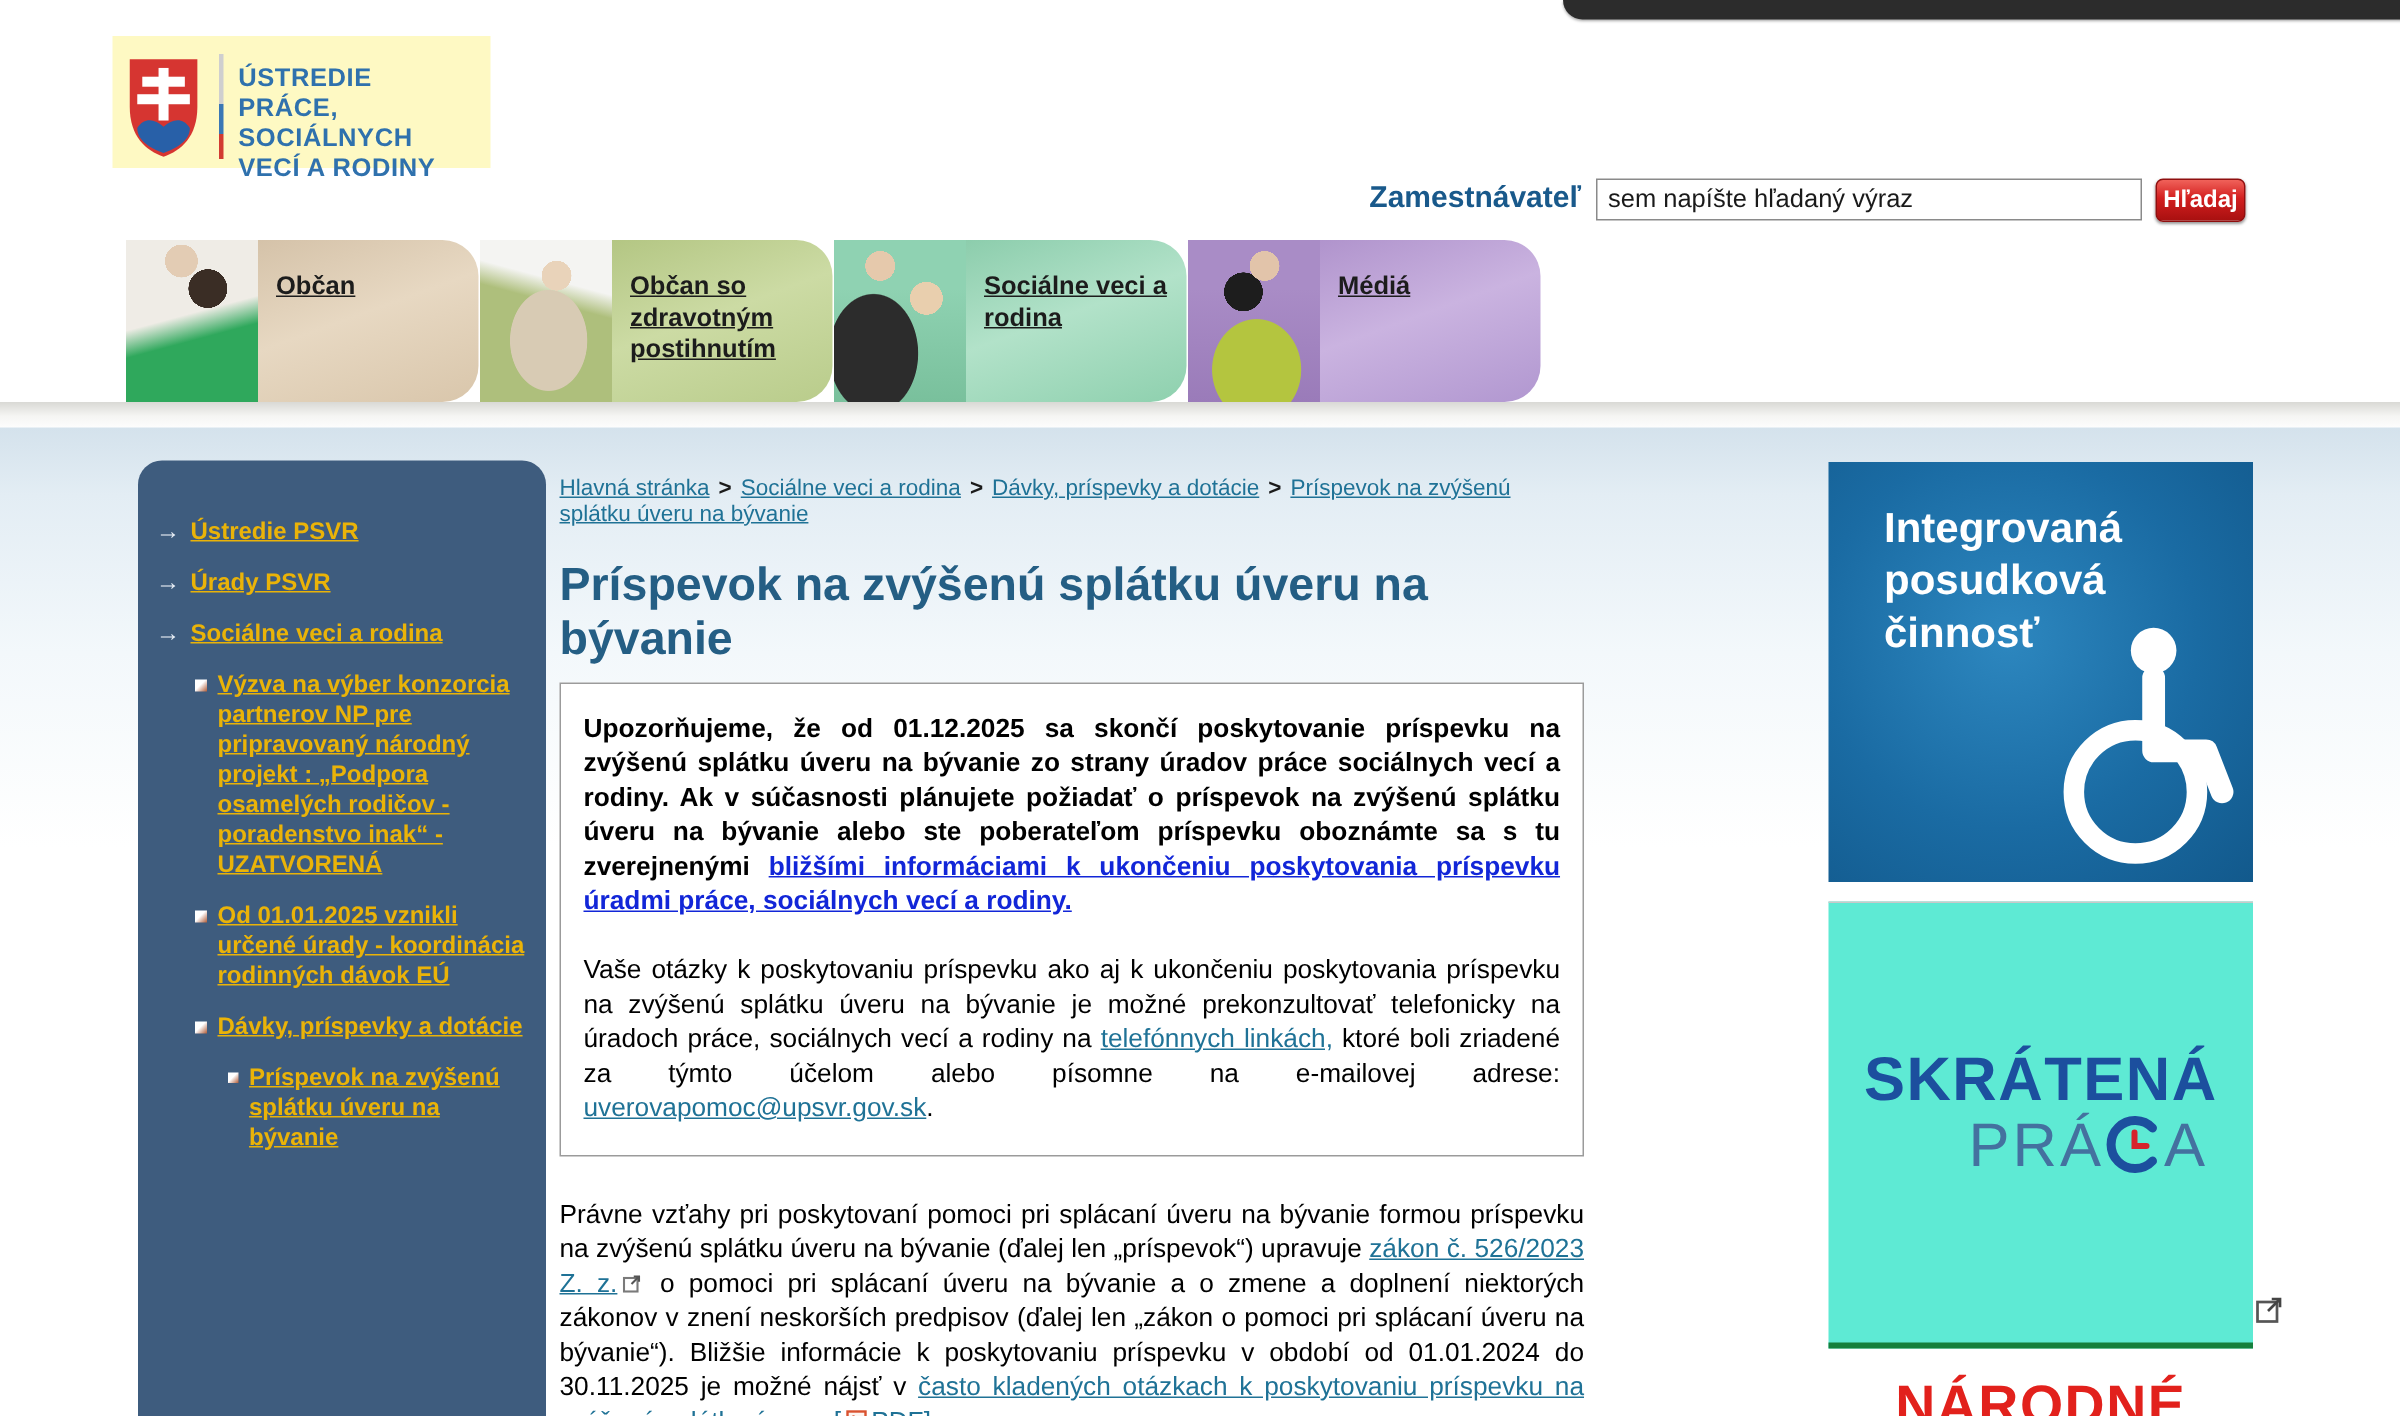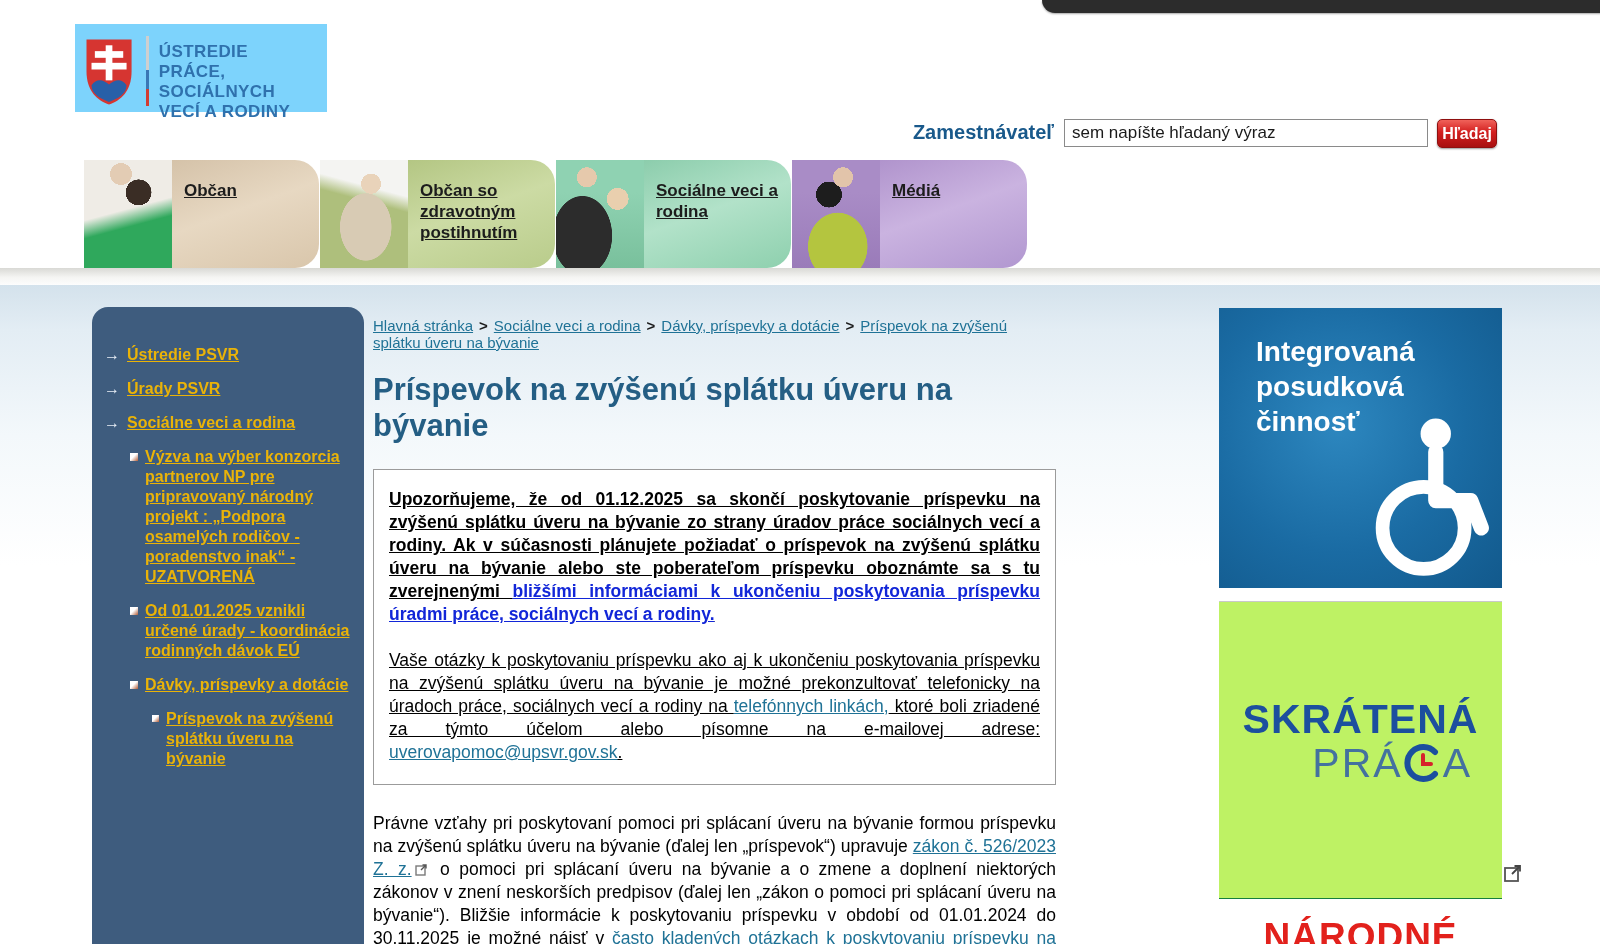--- a/index.html
+++ b/index.html
@@ -5,21 +5,21 @@
   * { margin:0; padding:0; box-sizing:border-box; }
   html,body { width:1600px; height:944px; }
   body { font-family:"Liberation Sans", sans-serif; background:#ffffff; position:relative; overflow:hidden; }
   #canvas { position:absolute; inset:0; width:1600px; height:944px; }
 
   
   .topbar-dark { position:absolute; left:1042px; top:0; width:560px; height:13px;
     background:#2c2c2c; border-bottom-left-radius:16px; box-shadow:0 1px 2px rgba(0,0,0,.35); }
 
   
-  .logo-wrap { position:absolute; left:75px; top:24px; width:252px; height:88px; background:#7dd3fc; }
+  .logo-wrap { position:absolute; left:75px; top:24px; width:252px; height:88px; background:#fef9c3; }
   .logo { position:absolute; left:9px; top:10px; display:flex; align-items:flex-start; }
   .shield { width:56px; height:76px; }
   .logo-sep { width:3px; height:70px; margin:2px 10px 0 12px;
     background:linear-gradient(180deg,#cfcfcf 0%,#cfcfcf 48%,#3a77b5 48%,#3a77b5 76%,#d23b31 76%,#d23b31 100%); }
   .logo-text { color:#2f71ad; font-weight:bold; font-size:17px; line-height:20px; letter-spacing:.4px; padding-top:8px; }
 
   
   .search-label { position:absolute; left:908px; top:121px; width:146px; text-align:right;
     color:#19598b; font-weight:bold; font-size:20px; }
   .search-input { position:absolute; left:1064px; top:119px; width:364px; height:28px;
@@ -85,37 +85,37 @@
   .bullet { flex:0 0 auto; width:8px; height:8px; margin:6px 7px 0 0;
     background:linear-gradient(135deg,#ffffff 45%,#b05a35 100%); }
   .lvl3 .bullet { width:7px; height:7px; }
 
   
   .main { position:absolute; left:373px; top:317px; width:683px; }
   .breadcrumb { font-size:15px; color:#222; }
   .breadcrumb a { color:#1f7296; text-decoration:underline; cursor:pointer; }
   .breadcrumb .sep { margin:0 6px; font-weight:bold; color:#1b1b1b; }
   .page-title { margin-top:21px; font-size:31px; font-weight:bold; color:#245e84; }
-  .notice-box { margin-top:25px; background:#ffffff; border:1px solid #9b9b9b; padding:18px 15px 20px 15px;text-decoration:underline; }
+  .notice-box { margin-top:11px; background:#ffffff; border:1px solid #9b9b9b; padding:18px 15px 20px 15px; }
   .notice-box p, .body-par { font-size:17.5px; line-height:23px; text-align:justify; color:#000; }
   .notice-p1 { font-weight:bold; }
   .notice-p2 { margin-top:23px; }
   .link-blue { color:#1226d8; font-weight:bold; text-decoration:underline; cursor:pointer; }
   .link-teal { color:#1f7296; text-decoration:underline; cursor:pointer; }
   .body-par { margin-top:27px; }
   .inline-icon { display:inline-block; vertical-align:-1px; margin:0 3px; }
 
   
   .rightcol { position:absolute; left:1219px; top:308px; width:283px; }
   .banner-blue { position:relative; width:283px; height:280px; cursor:pointer;
     background:radial-gradient(circle at 42% 42%, #2d87bf 0%, #1a6ba3 55%, #12598c 100%);padding-left:16px; }
   .banner-blue .bb-text { padding:26px 0 0 21px; color:#fff; font-size:28px; font-weight:bold; line-height:35px; }
   .banner-blue svg { position:absolute; right:10px; bottom:8px; }
-  .banner-white { margin-top:13px; width:283px; height:298px; background:#bef264;
-    border-top:1px solid #c9c9c9; border-bottom:1px solid #15803d; cursor:pointer; text-align:center; }
+  .banner-white { margin-top:13px; width:283px; height:298px; background:#5eead4;
+    border-top:1px solid #c9c9c9; border-bottom:4px solid #15803d; cursor:pointer; text-align:center; }
   .sk-line1 { padding-top:96px; color:#1c4f9e; font-weight:bold; font-size:41px; letter-spacing:1px; line-height:42px; }
   .sk-line2 { color:#44719f; font-size:41px; letter-spacing:2px; line-height:46px;
     text-align:right; padding-right:30px; font-weight:normal; }
   .clockC { display:inline-block; vertical-align:-5px; margin:0 1px; }
   .banner-np { margin-top:11px; width:283px; height:80px; background:#ffffff; overflow:hidden;
     cursor:pointer; text-align:center; }
   .np-text { margin-top:6px; color:#e2211c; font-weight:bold; font-size:37px; letter-spacing:1px; }
   .ext-link-floating { position:absolute; left:1503px; top:863px; cursor:pointer; }
 </style>
 </head>

